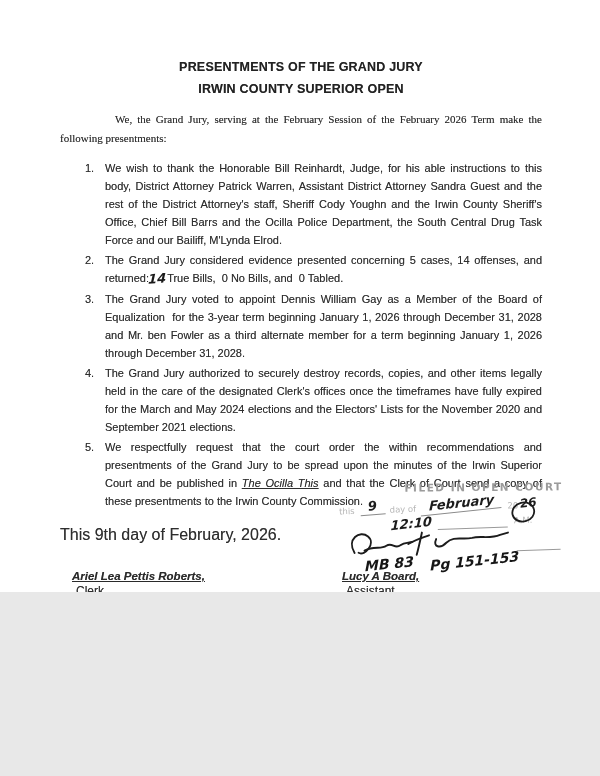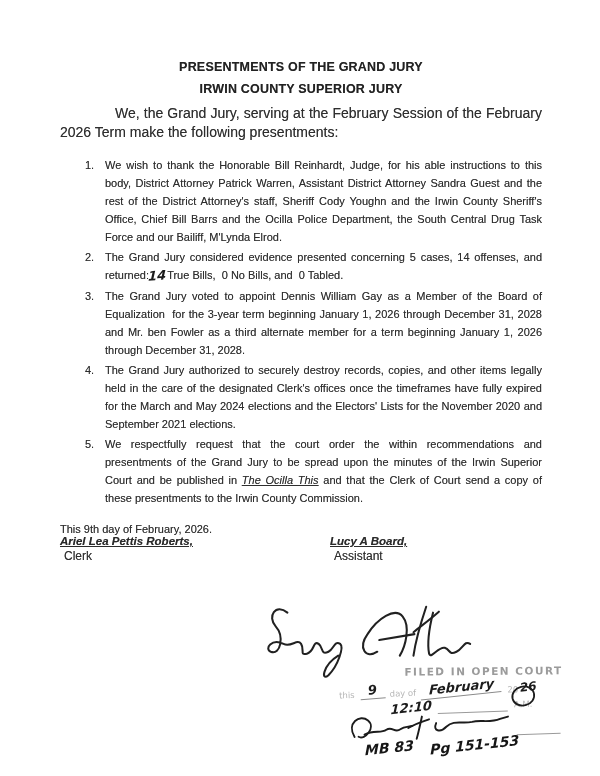--- a/index.html
+++ b/index.html
@@ -1,37 +1,38 @@
 <!DOCTYPE html>
 <html><head>
 <meta charset="utf-8">
 <style>
   html,body{margin:0;padding:0;background:#e8e8e8;}
   .page{
     position:relative;
-    width:600px;height:776px;
+    width:600px;height:592px;
     margin:0 auto;
     background:#ffffff;
     font-family:"Liberation Sans",sans-serif;
     color:#2e2e2e;
     overflow:hidden;
     box-sizing:border-box;
     padding:56px 58px 0 60px;
     text-shadow:0 0 0.4px rgba(40,40,40,0.55);
   }
   .title-block{text-align:center;}
   .title-line{
     font-size:12.5px;font-weight:bold;line-height:22px;
     color:#222;letter-spacing:0.2px;
   }
   .intro{
-    margin-top:4px;
-    font-size:14px;line-height:19px;
+    margin-top:10px;
+    font-size:11px;line-height:19px;
     text-align:justify;
     text-indent:55px;
+    font-family:Liberation Serif, serif;
   }
   .list{margin-top:10px;}
   .item{
     position:relative;
     padding-left:45px;
     margin-bottom:2px;
     font-size:11px;line-height:18px;
     text-align:justify;
   }
   .item .num{
@@ -45,23 +46,25 @@
     font-weight:bold;
     color:#1a1a1a;
     text-shadow:none;
   }
   .hand-count{
     font-size:13px;
     transform:rotate(-4deg) skewX(-6deg);
     margin:0 1px 0 -1px;
     vertical-align:-1px;
   }
-  .date-line{margin-top:16px;font-size:11px;}
+  .date-line{margin-top:16px;font-size:16px;}
   .sig-row{
+    margin-top:26px;
     display:flex;
+    justify-content:flex-end;
   }
   .sig-col-left{width:270px;}
   .sig-col-right{width:200px;}
   .sig-name{
     font-size:11.5px;font-weight:600;font-style:italic;
     text-decoration:underline;color:#2a2a2a;
   }
   .sig-role{font-size:12px;margin-top:2px;padding-left:4px;}
   .foreperson-signature{
     position:absolute;left:262px;top:594px;
@@ -120,21 +123,21 @@
     transform:rotate(-4deg) skewX(-6deg);text-shadow:none;
   }
 </style>
 </head>
 <body>
 
 <div class="page">
 
   <div class="title-block">
     <div class="title-line">PRESENTMENTS OF THE GRAND JURY</div>
-    <div class="title-line">IRWIN COUNTY SUPERIOR JURY</div>
+    <div class="title-line">IRWIN COUNTY SUPERIOR OPEN</div>
   </div>
 
   <p class="intro">We, the Grand Jury, serving at the February Session of the February 2026 Term make the following presentments:</p>
 
   <div class="list">
 
     <div class="item">
       <span class="num">1.</span>
       <span>We wish to thank the Honorable Bill Reinhardt, Judge, for his able instructions to this body, District Attorney Patrick Warren, Assistant District Attorney Sandra Guest and the rest of the District Attorney's staff, Sheriff Cody Youghn and the Irwin County Sheriff's Office, Chief Bill Barrs and the Ocilla Police Department, the South Central Drug Task Force and our Bailiff, M'Lynda Elrod.</span>
     </div>

